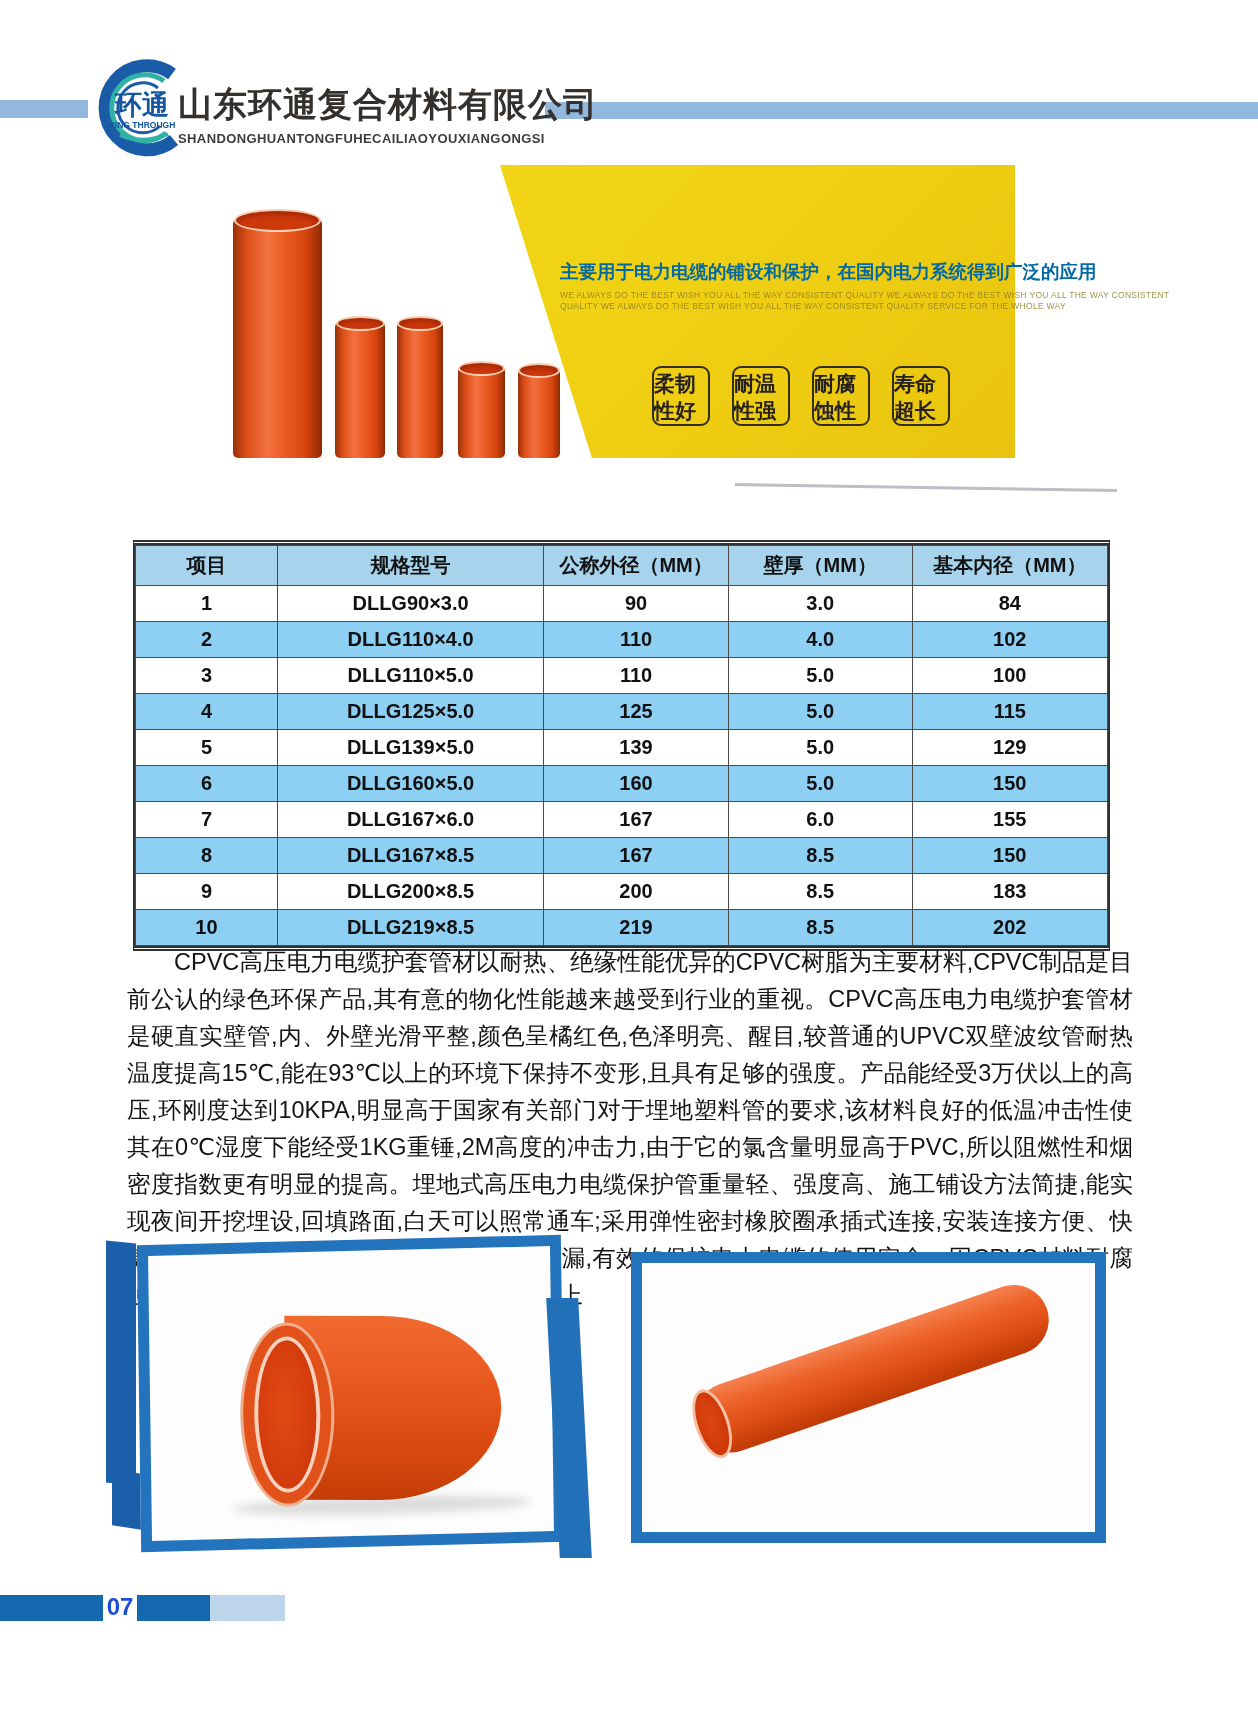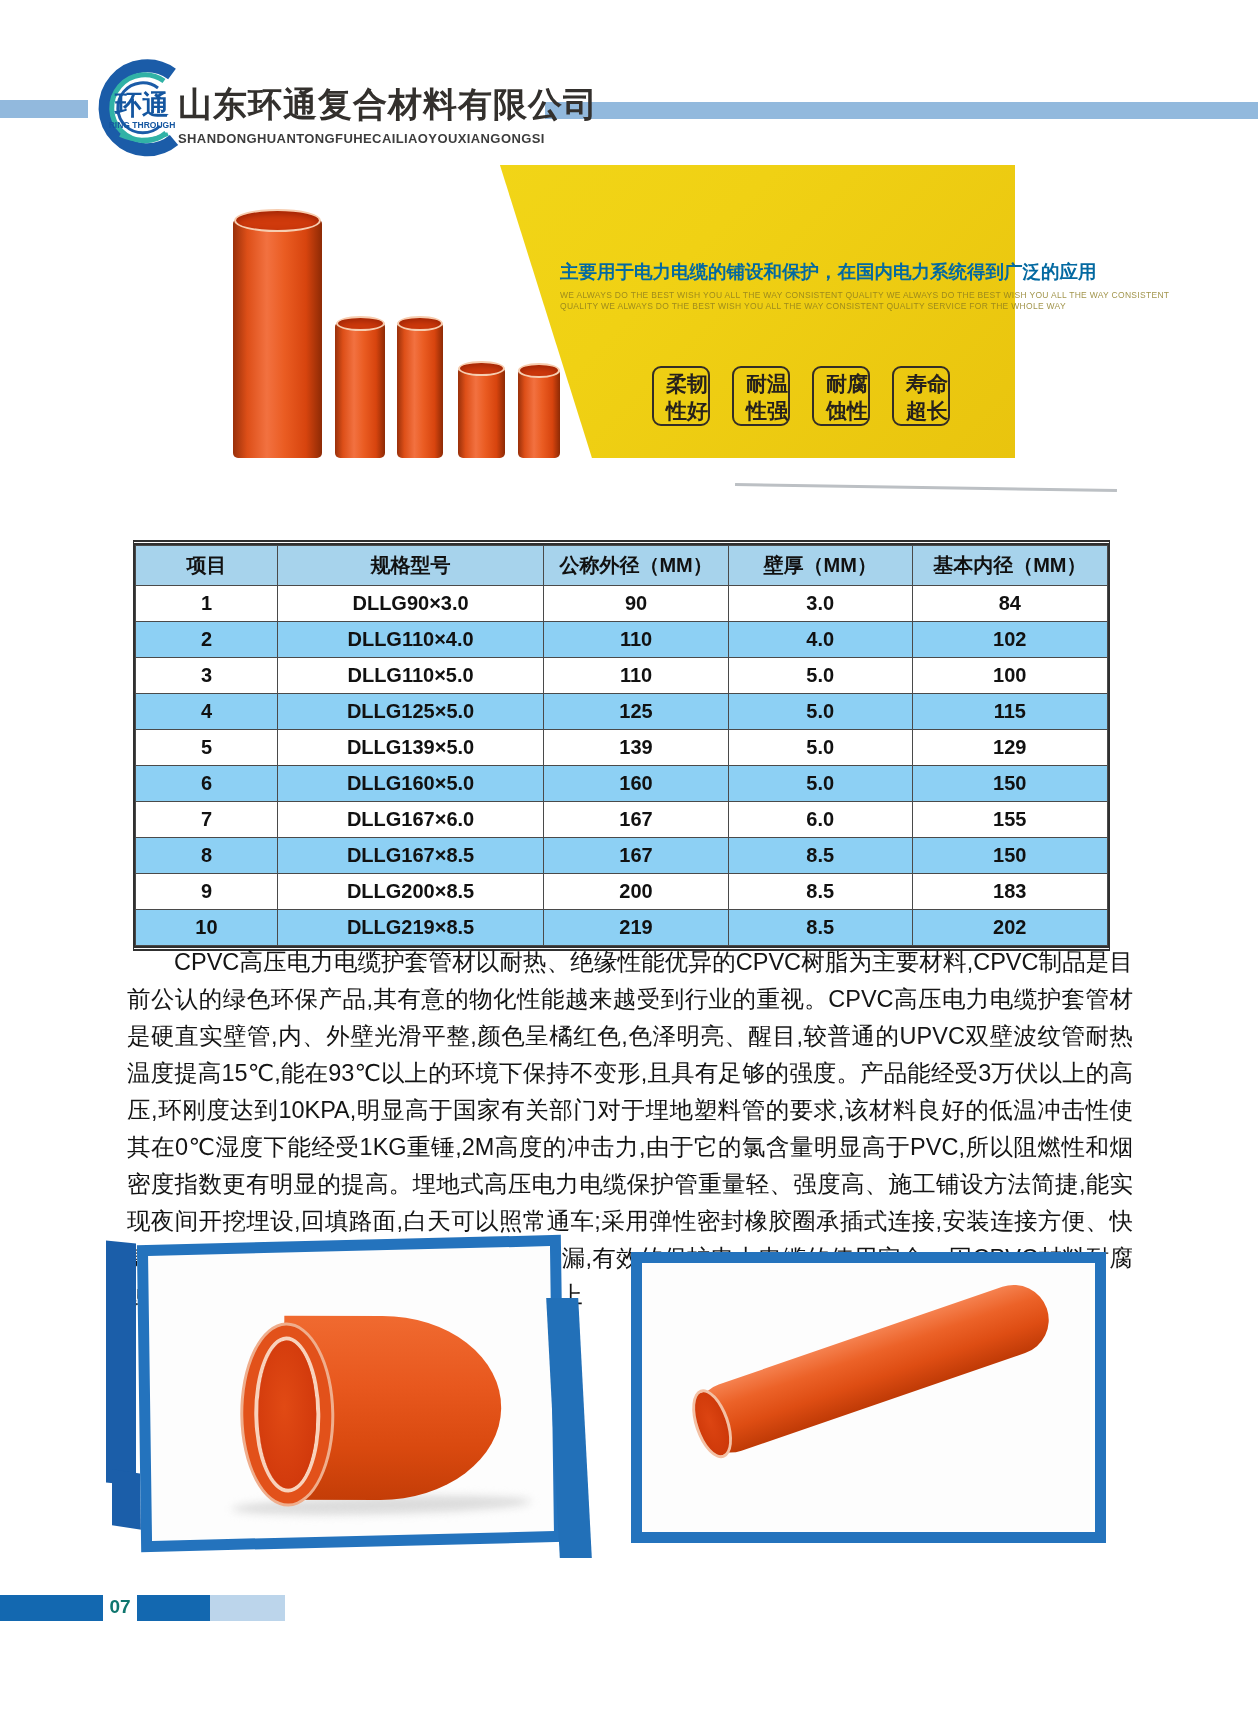--- a/index.html
+++ b/index.html
@@ -35,21 +35,21 @@
 
   .banner-texts{position:absolute;left:430px;top:70px;width:440px;text-align:center;}
   .banner-title{font-size:42px;font-weight:900;color:#221d19;letter-spacing:1px;white-space:nowrap;
         text-shadow:3px 3px 0 rgba(186,24,24,.40);}
   .banner-subtitle{margin-top:24px;font-size:18.5px;font-weight:700;color:#0369a1;white-space:nowrap;}
   .banner-tag{margin-top:6px;font-size:8.5px;color:#8a7a1e;opacity:.8;letter-spacing:.3px;
         filter:blur(.3px);white-space:nowrap;}
   .banner-tag.second{margin-top:1px;}
   .badges{position:absolute;left:522px;top:201px;display:flex;gap:22px;}
   .badge{width:58px;height:60px;border:2px solid #332d26;border-radius:9px;
-        font-size:21px;font-weight:800;color:#26211c;text-align:right;line-height:27px;padding-top:2px;
+        font-size:21px;font-weight:800;color:#26211c;text-align:left;line-height:27px;padding-top:2px;
         box-sizing:border-box;}
 
   
   .spec-wrap{position:absolute;left:133px;top:540px;width:977px;
         border-top:5px double #303030;border-bottom:5px double #303030;
         border-left:2px solid #303030;border-right:2px solid #303030;box-sizing:border-box;}
   table.spec{width:100%;border-collapse:collapse;table-layout:fixed;}
   table.spec th{background:#a7d3ec;height:37px;font-size:20px;font-weight:700;color:#111;
         border:1px solid #4a4a4a;}
   table.spec td{height:33px;font-size:20px;font-weight:600;color:#111;text-align:center;
@@ -82,22 +82,22 @@
         border:11px solid #2473bd;background:#fdfdfd;overflow:hidden;}
   .pr-pipe{position:absolute;left:55px;top:131px;width:370px;height:70px;transform:rotate(-19deg);
         transform-origin:left center;border-radius:35px/50%;
         background:linear-gradient(180deg,#f5814f 0%,#ec6228 30%,#de4d13 65%,#bf3a06 100%);}
   .pr-open{position:absolute;left:-1px;top:-1px;width:34px;height:72px;border-radius:50%;
         background:radial-gradient(ellipse at 45% 45%,#dd4512 0%,#cc3708 80%);
         border:3px solid #f3c0a4;box-sizing:border-box;}
 
   
   .f-bar1{position:absolute;left:0;top:1595px;width:103px;height:26px;background:#1368b0;}
-  .f-num{position:absolute;left:103px;top:1590px;width:34px;height:34px;font-size:19px;font-weight:700;
-        color:#0f766e;text-align:center;line-height:34px;}
+  .f-num{position:absolute;left:103px;top:1590px;width:34px;height:34px;font-size:24px;font-weight:700;
+        color:#1d4ed8;text-align:center;line-height:34px;}
   .f-bar2{position:absolute;left:137px;top:1595px;width:73px;height:26px;background:#1368b0;}
   .f-bar3{position:absolute;left:210px;top:1595px;width:75px;height:26px;background:#bcd5eb;}
 </style>
 </head>
 <body>
 
 <div class="page">
 
   <div class="bar-left"></div>
   <div class="bar-right"></div>

